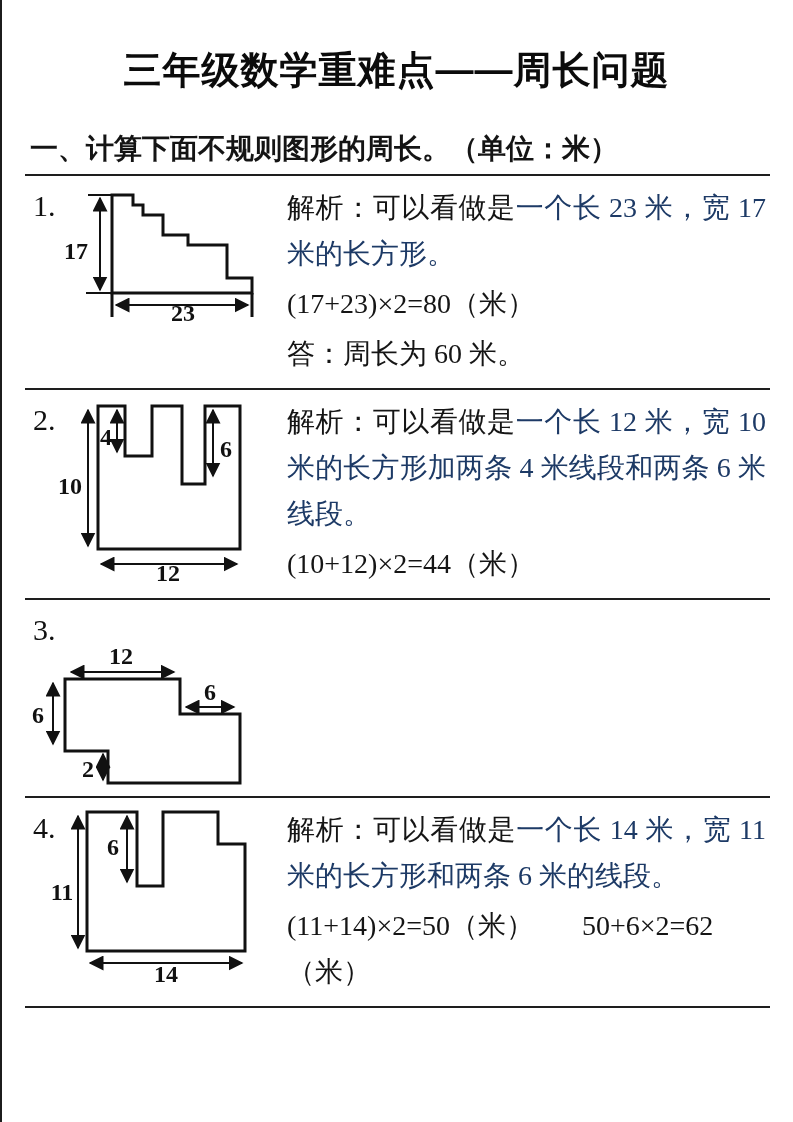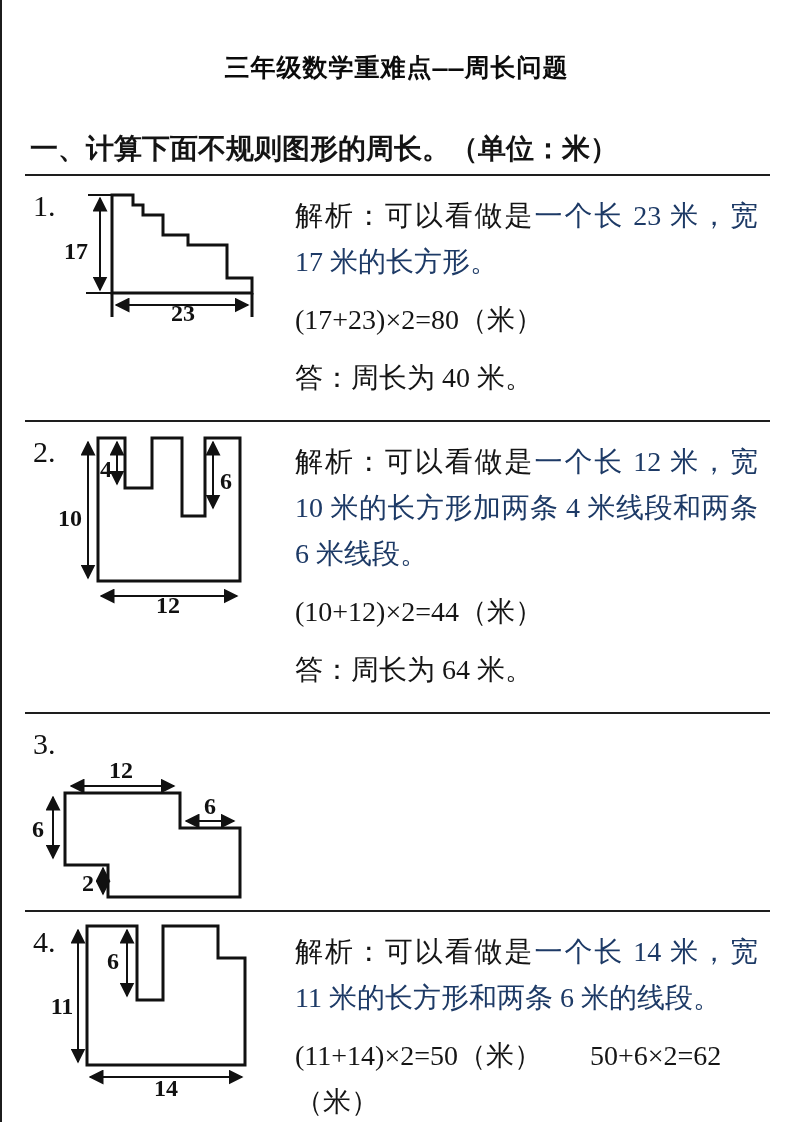--- a/index.html
+++ b/index.html
@@ -6,22 +6,22 @@
   body{
     width:793px;height:1122px;position:relative;overflow:hidden;
     font-family:"Liberation Serif","DejaVu Serif",serif;
     color:#151515;
   }
   .left-border{
     position:absolute;left:0;top:0;width:2px;height:1122px;background:#1c1c1c;
   }
   h1.title{
     margin:46px 0 0 0;text-align:center;
-    font-family:Liberation Mono, monospace;
-    font-weight:bold;font-size:25px;line-height:48px;color:#0b0b0b;
+    font-family:Liberation Sans, sans-serif;
+    font-weight:bold;font-size:38px;line-height:48px;color:#0b0b0b;
     letter-spacing:1px;
   }
   .section-heading{
     margin:38px 8px 0 30px;
     font-size:28px;font-weight:bold;line-height:34px;color:#141414;
   }
   .problems{
     margin:8px 23px 0 25px;           
     border-bottom:2px solid #1e1e1e;
   }
@@ -43,21 +43,21 @@
   .tick{stroke:#111;stroke-width:2;}
   .dlab{
     font-family:"Liberation Serif","DejaVu Serif",serif;
     font-size:24px;font-weight:bold;fill:#111;text-anchor:middle;
   }
   .text-col{
     width:487px;flex:0 0 487px;
     padding:5px 0 7px 0;
   }
   .para{
-    margin:12px;font-size:28px;line-height:46px;
+    margin:4px;font-size:28px;line-height:46px;
     text-align:justify;text-justify:inter-ideograph;
     color:#151515;
   }
   .para.last{text-align:left;}
   .hl{color:#1d3a66;}
   .formula .f2{margin-left:48px;}
 </style>
 </head>
 <body>
 
@@ -85,21 +85,21 @@
         <line class="tick" x1="86" y1="290" x2="112" y2="290"></line>
         <line class="dim" x1="100" y1="195" x2="100" y2="287" marker-start="url(#ah)" marker-end="url(#ah)"></line>
         <text class="dlab" x="76" y="256">17</text>
         <line class="dim" x1="116" y1="302" x2="248" y2="302" marker-start="url(#ah)" marker-end="url(#ah)"></line>
         <text class="dlab" x="183" y="318">23</text>
       </svg>
     </div>
     <div class="text-col">
       <p class="para"><span>解析：可以看做是</span><span class="hl">一个长 23 米，宽 17 米的长方形。</span></p>
       <p class="para last">(17+23)×2=80（米）</p>
-      <p class="para last">答：周长为 40 米。</p>
+      <p class="para last">答：周长为 60 米。</p>
     </div>
   </section>
 
   <section class="row">
     <div class="diagram-col">
       <span class="pnum">2.</span>
       <svg class="diag" viewBox="30 375 250 190" width="250" height="190" xmlns="http://www.w3.org/2000/svg">
         <polygon class="shape" points="98,385 125,385 125,435 152,435 152,385 182,385 182,463 205,463 205,385 240,385 240,528 98,528"></polygon>
         <line class="dim" x1="88" y1="389" x2="88" y2="525" marker-start="url(#ah)" marker-end="url(#ah)"></line>
         <text class="dlab" x="70" y="473">10</text>
@@ -107,21 +107,20 @@
         <text class="dlab" x="168" y="560">12</text>
         <line class="dim" x1="117" y1="389" x2="117" y2="431" marker-start="url(#ah)" marker-end="url(#ah)"></line>
         <text class="dlab" x="106" y="424">4</text>
         <line class="dim" x1="213" y1="389" x2="213" y2="455" marker-start="url(#ah)" marker-end="url(#ah)"></line>
         <text class="dlab" x="226" y="436">6</text>
       </svg>
     </div>
     <div class="text-col">
       <p class="para"><span>解析：可以看做是</span><span class="hl">一个长 12 米，宽 10 米的长方形加两条 4 米线段和两条 6 米线段。</span></p>
       <p class="para last">(10+12)×2=44（米）</p>
-      <p class="para last">答：周长为 64 米。</p>
     </div>
   </section>
 
   <section class="row">
     <div class="diagram-col">
       <span class="pnum">3.</span>
       <svg class="diag" viewBox="30 665 250 190" width="250" height="190" xmlns="http://www.w3.org/2000/svg">
         <polygon class="shape" points="65,738 180,738 180,773 240,773 240,842 108,842 108,810 65,810"></polygon>
         <line class="dim" x1="71" y1="731" x2="174" y2="731" marker-start="url(#ah)" marker-end="url(#ah)"></line>
         <text class="dlab" x="121" y="723">12</text>

